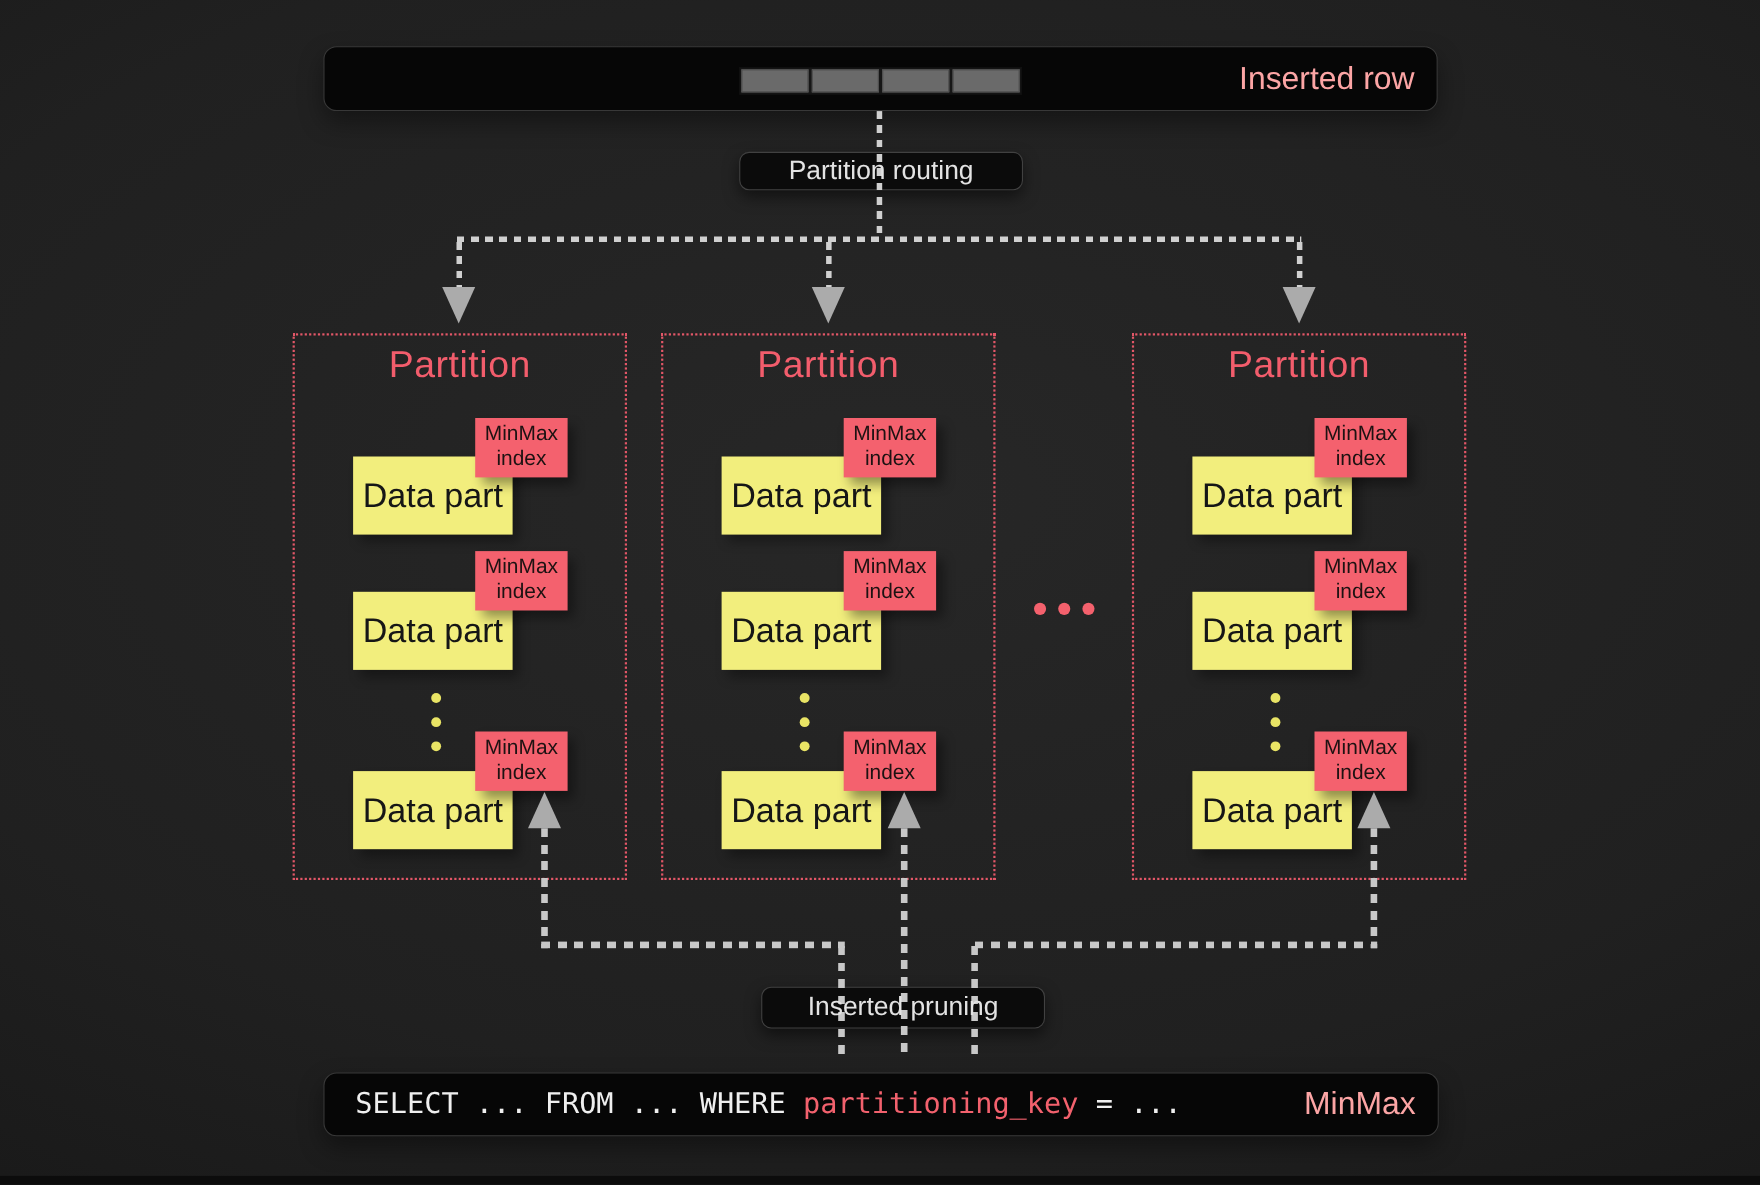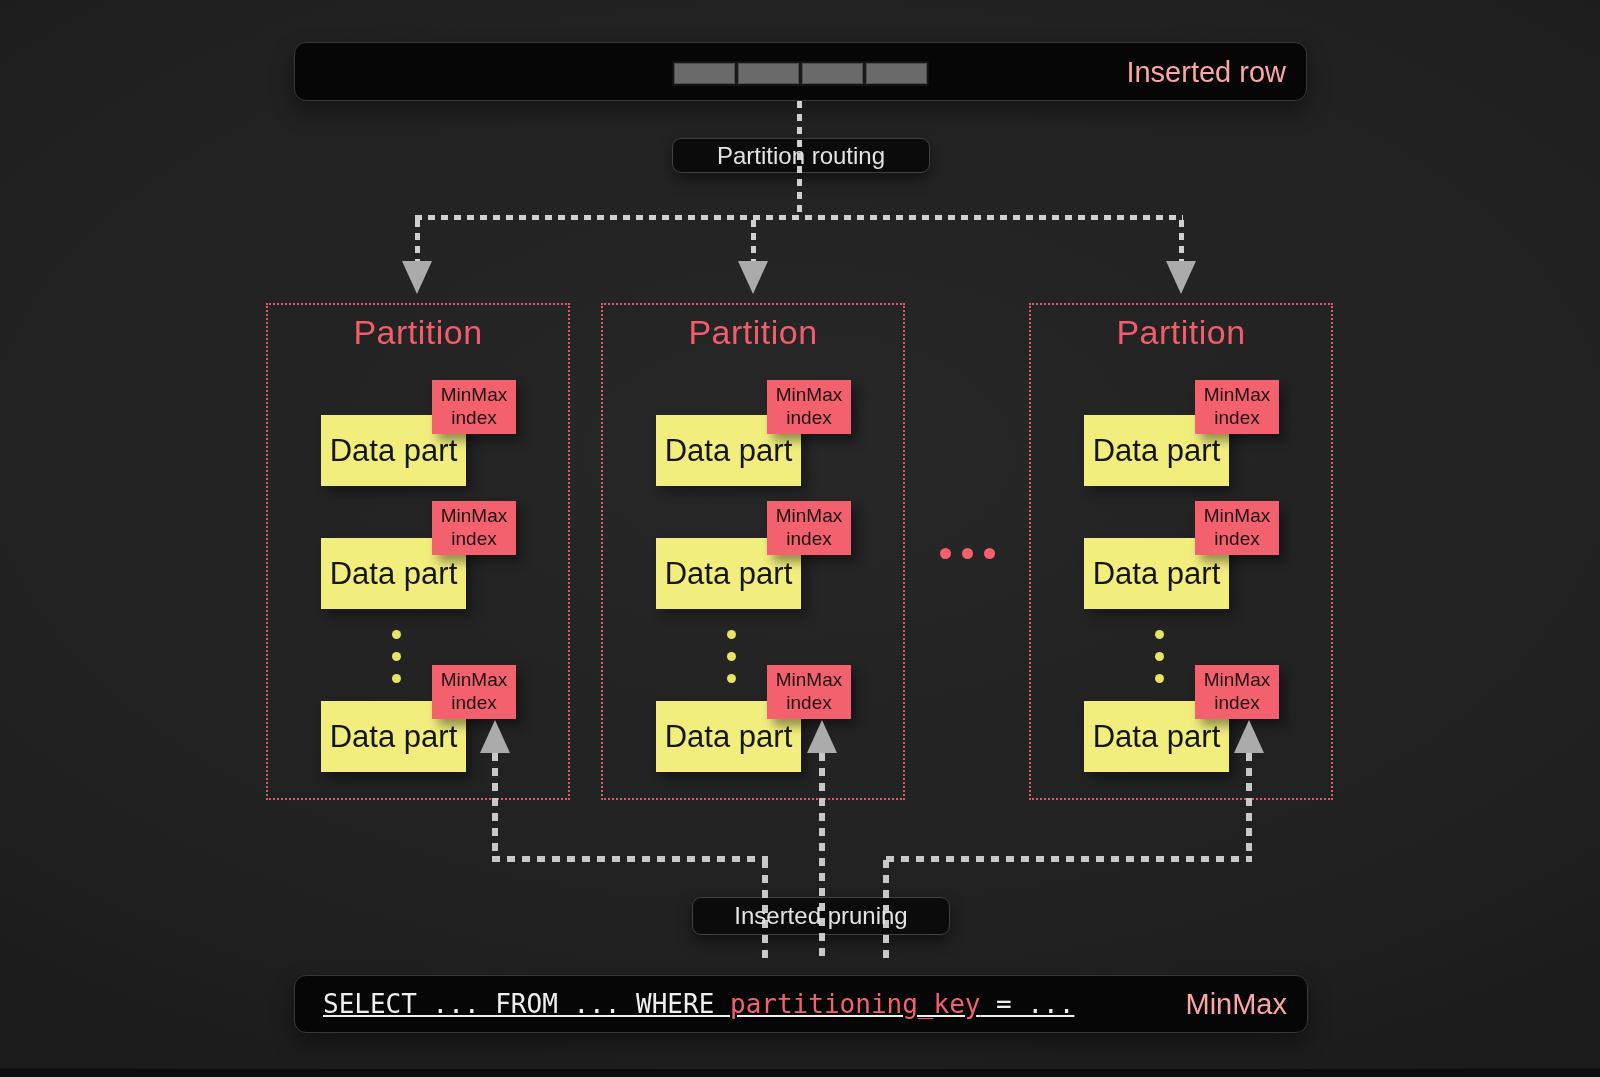--- a/index.html
+++ b/index.html
@@ -67,21 +67,21 @@
   .vdots{position:absolute;left:124px;z-index:1;}
   .vdots .dot{width:9px;height:9px;border-radius:50%;background:#e9e465;margin-bottom:13px;}
 
   .hdots{position:absolute;left:940px;top:548px;display:flex;gap:11px;z-index:1;}
   .hdots .dot{width:11px;height:11px;border-radius:50%;background:#f4616d;}
 
   
   .sql{
     position:absolute;left:28px;top:50%;transform:translateY(-50%);
     font-family:"DejaVu Sans Mono","Liberation Mono",monospace;
-    font-size:26px;color:#efefef;white-space:pre;text-decoration:underline;
+    font-size:26px;color:#efefef;white-space:pre;
   }
   .sql .key{color:#f2616d;}
 </style>
 </head>
 <body>
 
 <div class="canvas">
 
   <div class="bar" style="left:294px;top:42px;width:1013px;height:59px;">
     <div class="segments">

